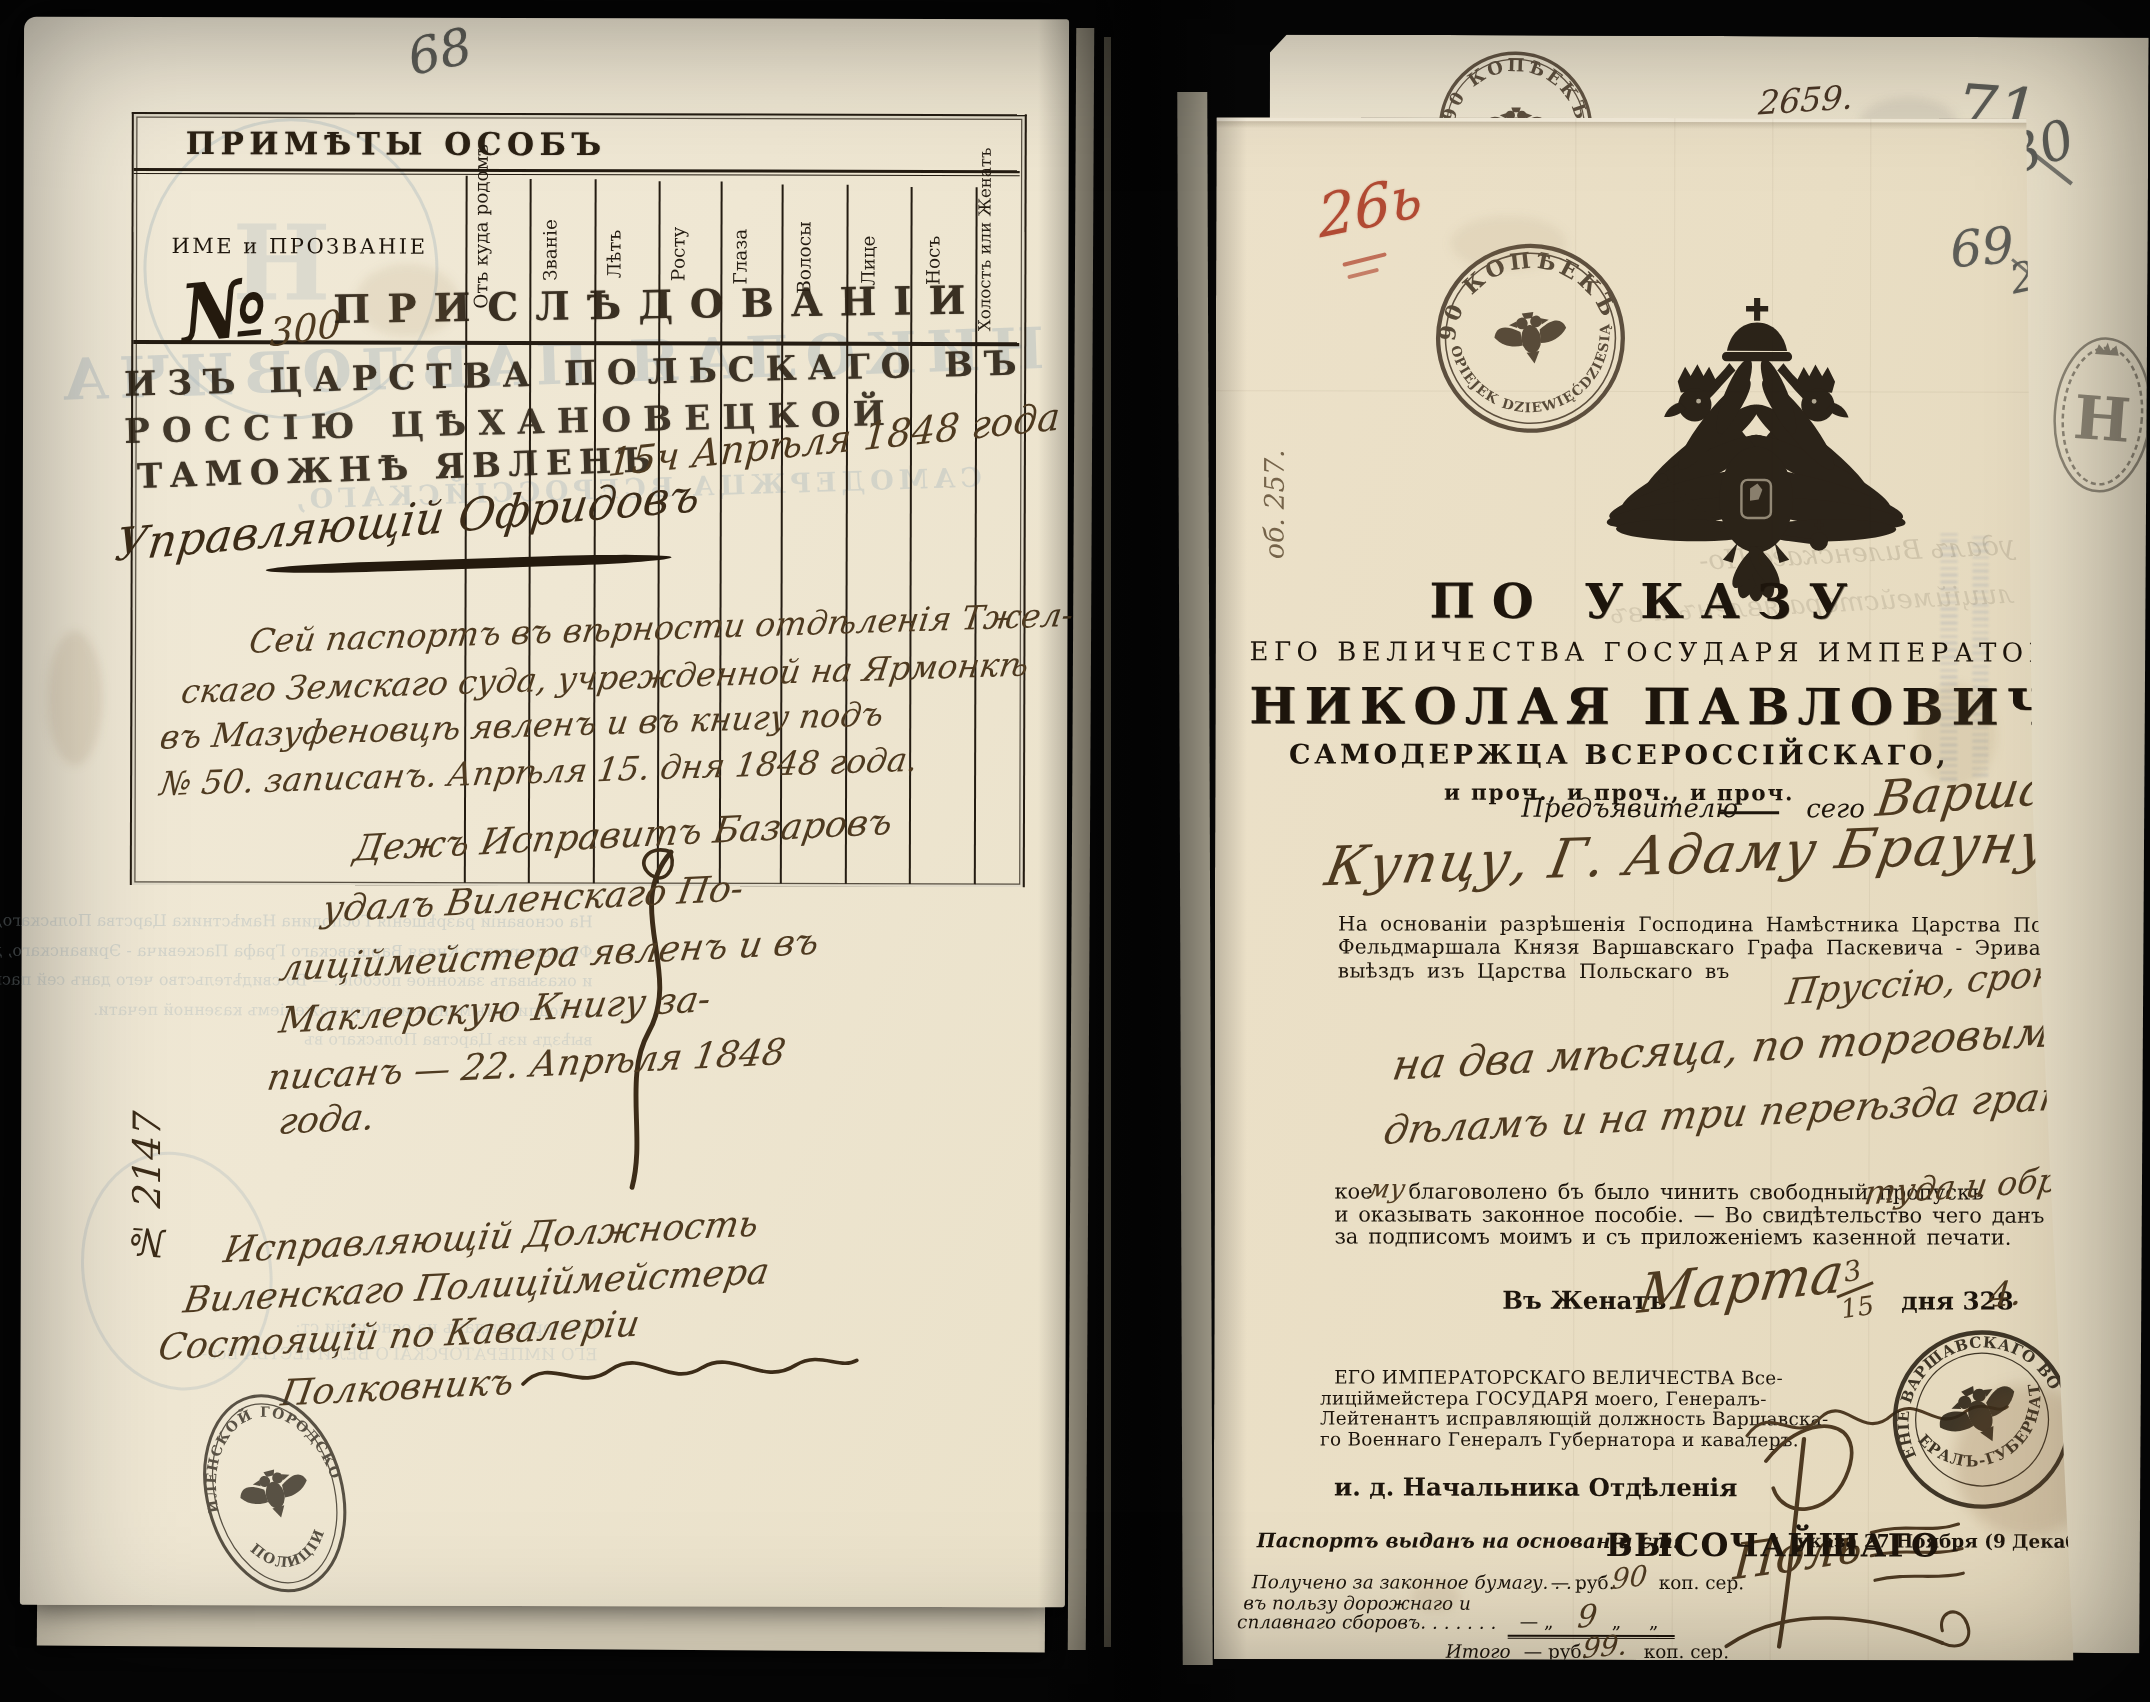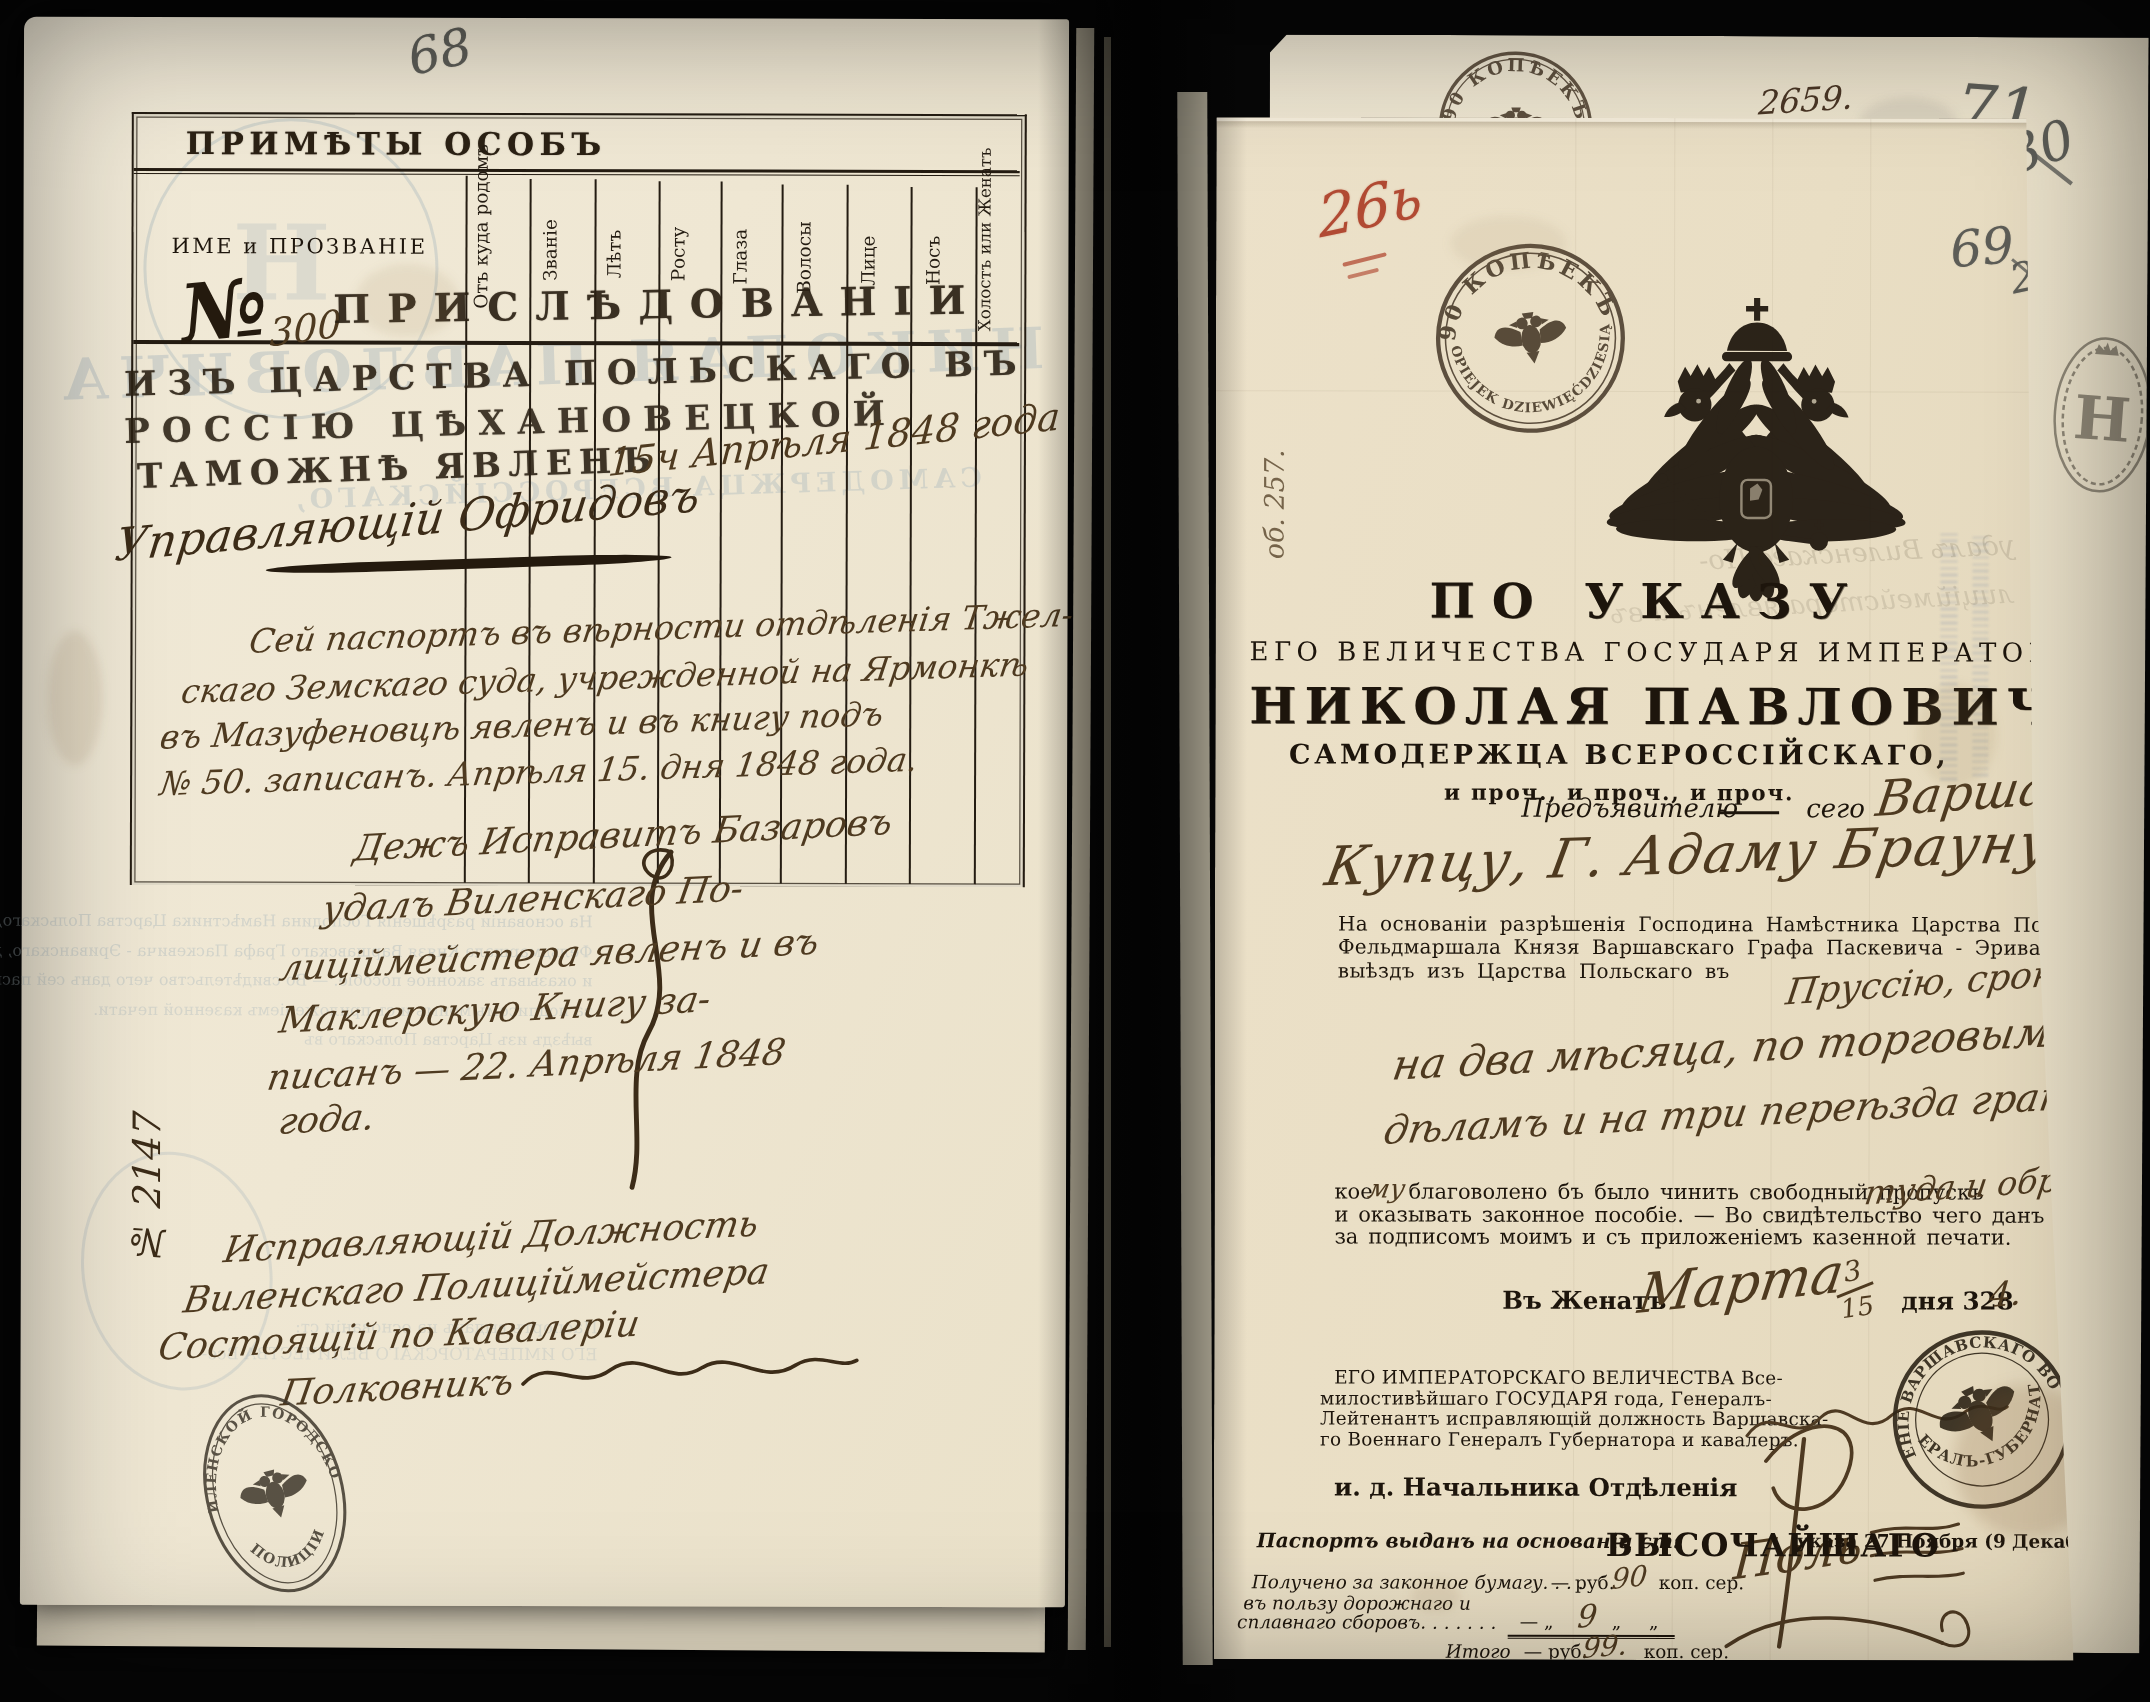--- a/index.html
+++ b/index.html
@@ -300,21 +300,21 @@
     <span class="abs hw" style="left:424px;top:1134px;font-size:54px;transform:rotate(-6deg) skewX(-14deg);">Марта</span>
     <div class="abs" style="left:616px;top:1136px;width:49px;transform:rotate(-8deg);text-align:center;">
       <span class="hw" style="display:block;font-size:28px;">3</span>
       <div style="width:39px;height:2.5px;background:#4e3a20;margin:1.2px auto;transform:rotate(-14deg);"></div>
       <span class="hw" style="display:block;font-size:26px;">15</span>
     </div>
     <span class="abs prb" style="left:687px;top:1168px;font-size:24.6px;">дня 328</span>
     <span class="abs hw" style="left:775px;top:1155px;font-size:34px;transform:rotate(-5deg) skewX(-10deg);">4.</span>
 
     <span class="abs pr" style="left:120px;top:1249px;font-size:18.4px;letter-spacing:0.3px;">ЕГО ИМПЕРАТОРСКАГО ВЕЛИЧЕСТВА Все-</span>
-    <span class="abs pr" style="left:106px;top:1270px;font-size:18.4px;letter-spacing:0.3px;">милостивѣйшаго ГОСУДАРЯ года, Генералъ-</span>
+    <span class="abs pr" style="left:106px;top:1270px;font-size:18.4px;letter-spacing:0.3px;">лиціймейстера ГОСУДАРЯ моего, Генералъ-</span>
     <span class="abs pr" style="left:106px;top:1290px;font-size:18.4px;letter-spacing:0.3px;">Лейтенантъ исправляющій должность Варшавска-</span>
     <span class="abs pr" style="left:106px;top:1311px;font-size:18.4px;letter-spacing:0.3px;">го Военнаго Генералъ Губернатора и кавалеръ.</span>
     <svg class="abs" style="left:528px;top:1272px;width:270px;height:74px;" viewBox="0 0 440 120">
       <path d="M8,74 C48,18 84,92 128,44 C168,6 196,84 244,40 C288,4 316,72 364,34 C396,12 416,40 432,26" stroke="#4e3a22" stroke-width="5" fill="none" stroke-linecap="round"></path>
     </svg>
 
     <span class="abs prb" style="left:120px;top:1355px;font-size:24.6px;">и. д. Начальника Отдѣленія</span>
     <span class="abs hw" style="left:519px;top:1407px;font-size:49px;transform:rotate(-8deg) skewX(-12deg);">Поль</span>
     <svg class="abs" style="left:473px;top:1284px;width:326px;height:270px;" viewBox="0 0 530 440">
       <g stroke="#4e3a22" fill="none" stroke-linecap="round">

